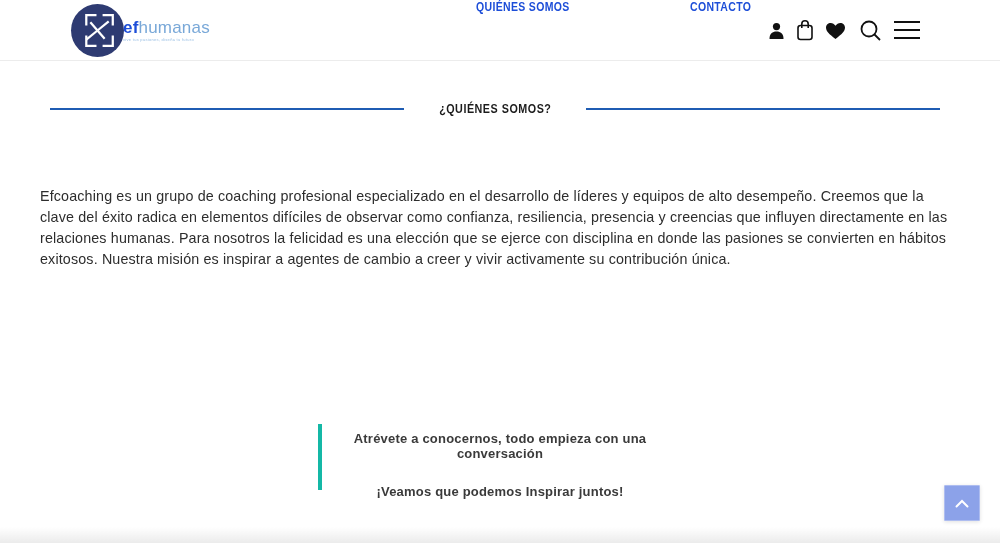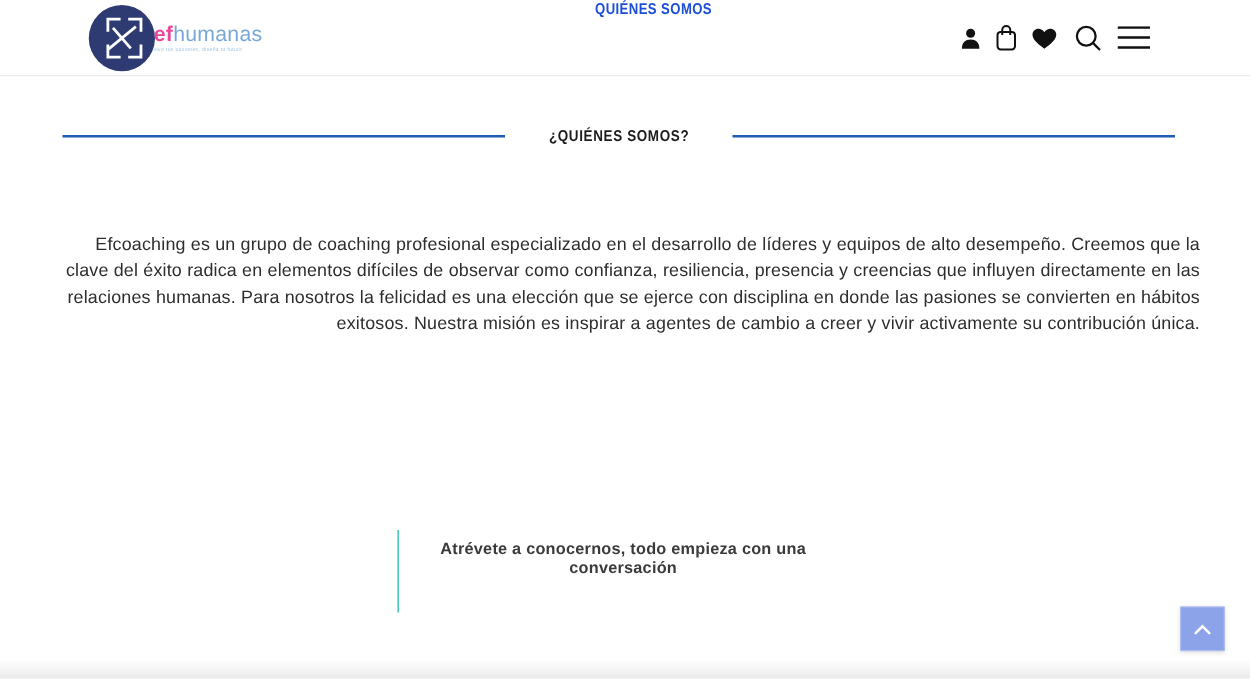--- a/index.html
+++ b/index.html
@@ -8,21 +8,21 @@
 
   
   .header {
     position: absolute; top: 0; left: 0; width: 1000px; height: 61px;
     background: #ffffff; border-bottom: 1px solid #ececec; z-index: 5;
   }
   .logo { position: absolute; left: 70px; top: 3px; display: flex; align-items: center; cursor: pointer; }
   .logo-mark { width: 55px; height: 55px; display: block; }
   .logo-text { margin-left: -2px; line-height: 1; }
   .logo-name { font-size: 17px; letter-spacing: 0.2px; }
-  .logo-name .bold { font-weight: 700; color: #ec4899; }
+  .logo-name .bold { font-weight: 700; color: #1d4ed8; }
   .logo-name .light { font-weight: 400; color: #79a8d8; }
   .logo-tagline { font-size: 4px; color: #9cc0e4; margin-top: 2px; letter-spacing: 0.3px; white-space: nowrap; }
 
   .nav-item {
     position: absolute; top: 0; height: 61px; display: flex; align-items: flex-start;
     font-weight: 700; font-size: 12.5px; color: #1d4ed8; letter-spacing: 0.4px;
     cursor: pointer; white-space: nowrap;
   }
   .nav-item span { display: inline-block; transform: scaleX(0.84); transform-origin: left center; }
   .nav-quienes  { left: 476px; }
@@ -45,28 +45,28 @@
   .title-line { flex: 1; height: 2px; background: #1f5cb3; }
   .section-title {
     margin: 0 26px; font-weight: 700; font-size: 12.5px; color: #1c1c1c;
     letter-spacing: 0.6px; white-space: nowrap; transform: scaleX(0.86);
     transform-origin: center center;
   }
 
   
   .about-paragraph {
     position: absolute; top: 186px; left: 40px; width: 920px;
-    text-align: right; font-size: 14.3px; line-height: 21px;
+    text-align: left; font-size: 14.3px; line-height: 21px;
     color: #2d2d2d; letter-spacing: 0.15px;
   }
 
   
   .quote-block {
     position: absolute; left: 318px; top: 424px; width: 360px; height: 66px;
-    border-left: 1px solid #14b8a6; padding-top: 7px;
+    border-left: 4px solid #14b8a6; padding-top: 7px;
   }
   .quote-line { text-align: center; font-size: 13px; font-weight: 700; color: #3a3a3a; letter-spacing: 0.2px; }
   .quote-line + .quote-line { margin-top: 23px; }
 
   
   .scroll-top {
     position: absolute; left: 944px; top: 485px; width: 36px; height: 36px;
     background: #8ca2e9; border: 1px solid #aebdf0; border-radius: 1px;
     display: flex; align-items: center; justify-content: center; cursor: pointer;
     box-shadow: 0 1px 4px rgba(0,0,0,0.12);
@@ -102,20 +102,23 @@
       <div class="logo-name">
         <span class="bold">ef</span><span class="light">humanas</span>
       </div>
       <div class="logo-tagline">vive tus pasiones, diseña tu futuro</div>
     </div>
   </div>
 
   <div class="nav-item nav-quienes">
     <span>QUIÉNES SOMOS</span>
   </div>
+  <div class="nav-item nav-contacto">
+    <span>CONTACTO</span>
+  </div>
 
   <div class="hicon icon-user">
     <svg width="17" height="18" viewBox="0 0 17 18">
       <circle cx="8.5" cy="4.6" r="3.6" fill="#111"></circle>
       <path d="M1.5 17 C1.5 11.8 4.4 9.6 8.5 9.6 C12.6 9.6 15.5 11.8 15.5 17 Z" fill="#111"></path>
     </svg>
   </div>
 
   <div class="hicon icon-bag">
     <svg width="18" height="21" viewBox="0 0 18 21" fill="none" stroke="#111" stroke-width="1.6">
@@ -149,20 +152,21 @@
 <div class="title-row">
   <div class="title-line"></div>
   <div class="section-title">¿QUIÉNES SOMOS?</div>
   <div class="title-line"></div>
 </div>
 
 <p class="about-paragraph">Efcoaching es un grupo de coaching profesional especializado en el desarrollo de líderes y equipos de alto desempeño. Creemos que la clave del éxito radica en elementos difíciles de observar como confianza, resiliencia, presencia y creencias que influyen directamente en las relaciones humanas. Para nosotros la felicidad es una elección que se ejerce con disciplina en donde las pasiones se convierten en hábitos exitosos. Nuestra misión es inspirar a agentes de cambio a creer y vivir activamente su contribución única.</p>
 
 <div class="quote-block">
   <p class="quote-line">Atrévete a conocernos, todo empieza con una conversación</p>
+  <p class="quote-line">¡Veamos que podemos Inspirar juntos!</p>
 </div>
 
 <div class="scroll-top">
   <svg width="14" height="9" viewBox="0 0 14 9" fill="none" stroke="#ffffff" stroke-width="2" stroke-linecap="round">
     <polyline points="1.5,7.5 7,2 12.5,7.5"></polyline>
   </svg>
 </div>
 
 <div class="bottom-fade"></div>
 

